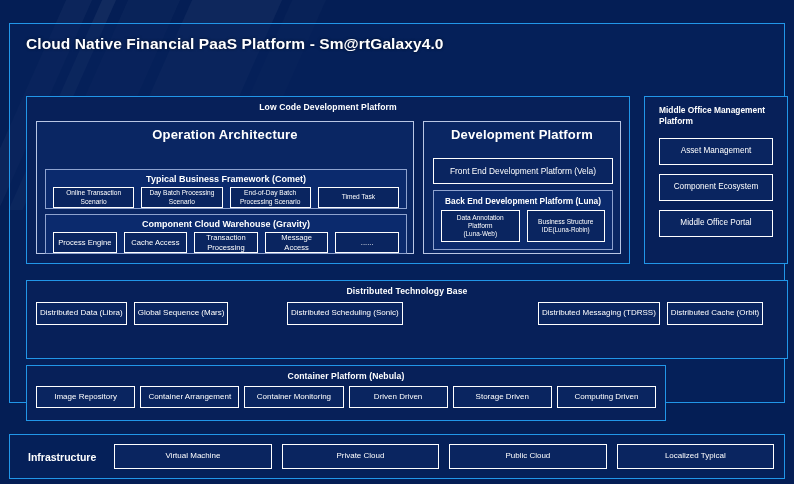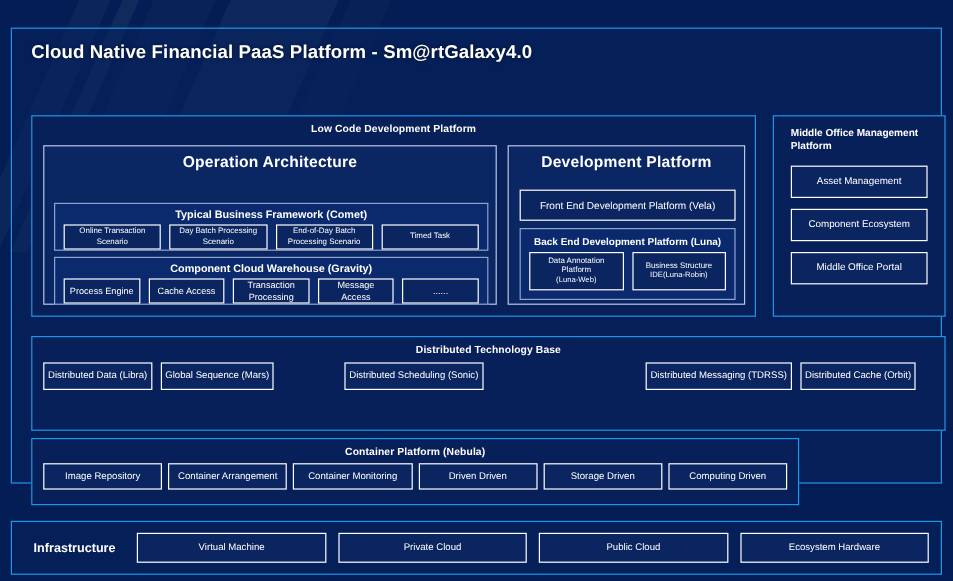--- a/index.html
+++ b/index.html
@@ -306,14 +306,14 @@
     </div>
   </div>
 
 </div>
 
 <div id="infra-frame" class="outer-frame">
   <div id="infra-label">Infrastructure</div>
   <div class="chip">Virtual Machine</div>
   <div class="chip">Private Cloud</div>
   <div class="chip">Public Cloud</div>
-  <div class="chip">Ecosystem Hardware</div>
+  <div class="chip">Localized Typical</div>
 </div>
 
 </body></html>

